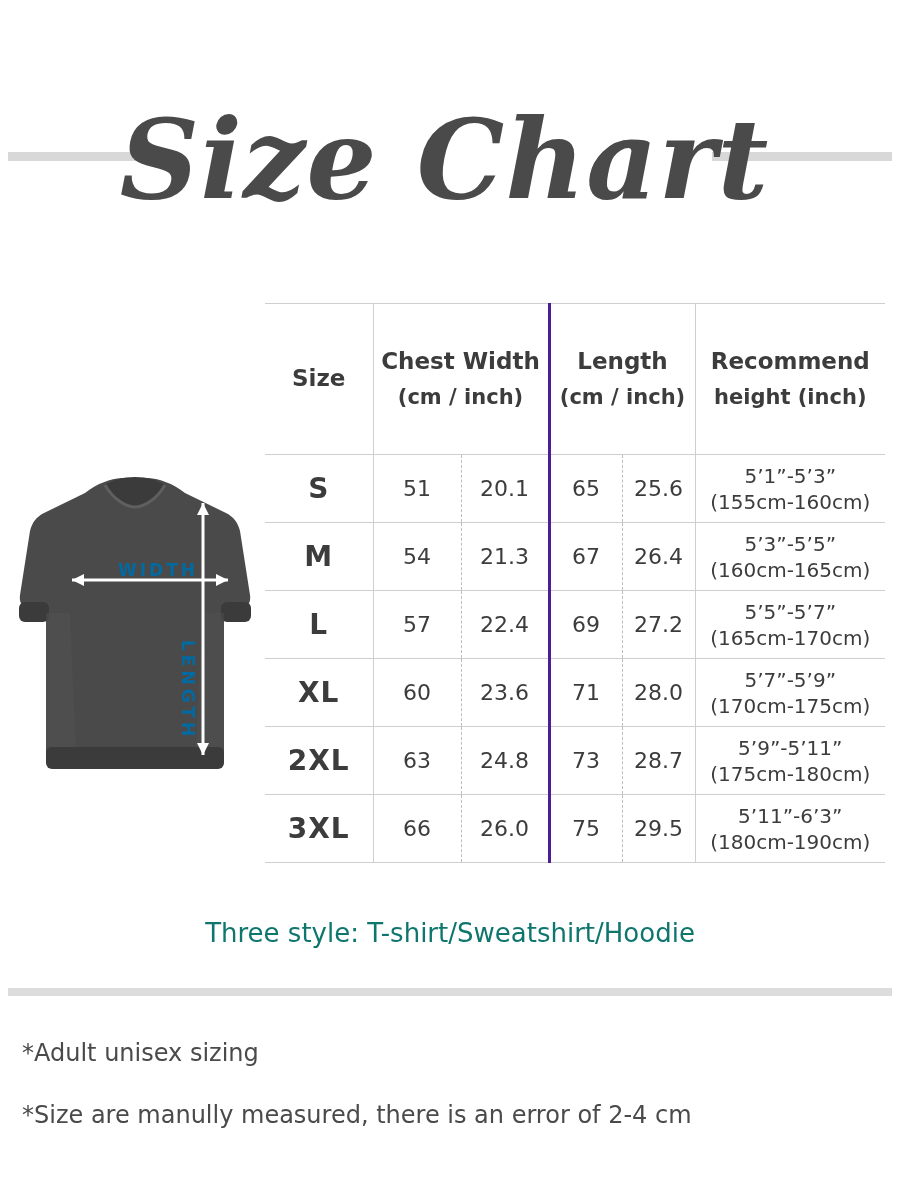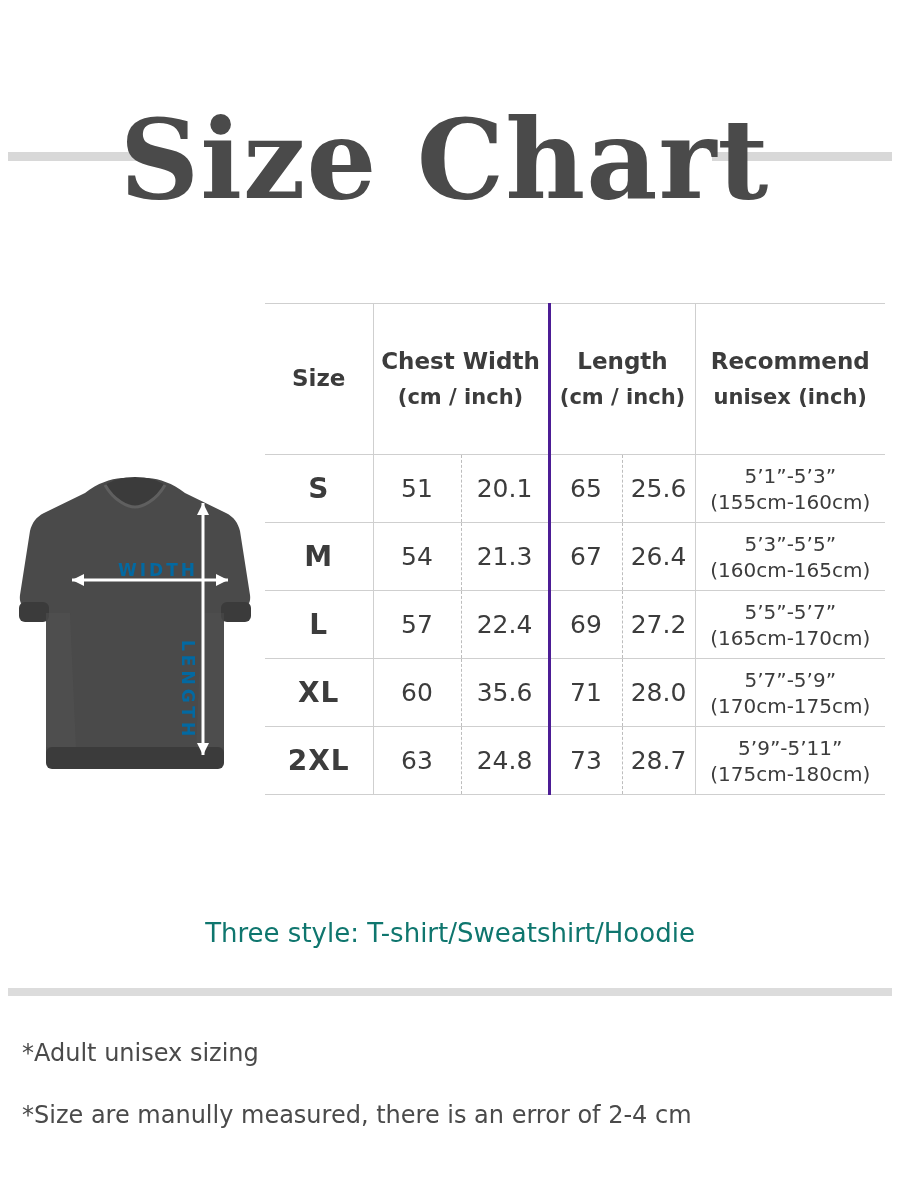--- a/index.html
+++ b/index.html
@@ -32,20 +32,21 @@
   }
   .title-rule.left  { left: 8px;  width: 160px; }
   .title-rule.right { right: 8px; width: 180px; }
   .chart-title {
     position: absolute;
     top: 0;
     left: 0;
     width: 889px;
     text-align: center;
     font-family: "DejaVu Serif", serif;
+    font-style: italic;
     font-weight: bold;
     font-size: 110px;
     line-height: 200px;
     letter-spacing: 1px;
     color: #4a4a4a;
   }
 
   
   .table-wrap {
     position: absolute;
@@ -82,21 +83,21 @@
     line-height: 1.35;
   }
   thead .hd-unit {
     display: block;
     font-size: 21px;
     font-weight: bold;
     margin-top: 6px;
   }
   tbody td {
     height: 67px;
-    font-size: 25px;
+    font-size: 22px;
   }
   tbody td.size-cell {
     font-size: 28px;
     font-weight: bold;
     letter-spacing: 1px;
   }
   tbody td.rec-cell {
     font-size: 20px;
     line-height: 1.3;
   }
@@ -222,21 +223,21 @@
         <th class="col-cw-cm" colspan="2" style="border-right:1px solid #cfcfcf;">
           <span>Chest Width</span>
           <span class="hd-unit">(cm / inch)</span>
         </th>
         <th class="col-len-cm" colspan="2" style="border-right:1px solid #cfcfcf;">
           <span>Length</span>
           <span class="hd-unit">(cm / inch)</span>
         </th>
         <th class="col-rec">
           <span>Recommend</span>
-          <span class="hd-unit">unisex (inch)</span>
+          <span class="hd-unit">height (inch)</span>
         </th>
       </tr>
     </thead>
     <tbody>
       <tr>
         <td class="col-size size-cell">S</td>
         <td class="col-cw-cm">51</td>
         <td class="col-cw-in">20.1</td>
         <td class="col-len-cm">65</td>
         <td class="col-len-in">25.6</td>
@@ -263,37 +264,48 @@
         <td class="col-len-cm">69</td>
         <td class="col-len-in">27.2</td>
         <td class="col-rec rec-cell">
           <span>5’5”-5’7”</span>
           <span class="rec-cm">(165cm-170cm)</span>
         </td>
       </tr>
       <tr>
         <td class="col-size size-cell">XL</td>
         <td class="col-cw-cm">60</td>
-        <td class="col-cw-in">35.6</td>
+        <td class="col-cw-in">23.6</td>
         <td class="col-len-cm">71</td>
         <td class="col-len-in">28.0</td>
         <td class="col-rec rec-cell">
           <span>5’7”-5’9”</span>
           <span class="rec-cm">(170cm-175cm)</span>
         </td>
       </tr>
       <tr>
         <td class="col-size size-cell">2XL</td>
         <td class="col-cw-cm">63</td>
         <td class="col-cw-in">24.8</td>
         <td class="col-len-cm">73</td>
         <td class="col-len-in">28.7</td>
         <td class="col-rec rec-cell">
           <span>5’9”-5’11”</span>
           <span class="rec-cm">(175cm-180cm)</span>
+        </td>
+      </tr>
+      <tr>
+        <td class="col-size size-cell">3XL</td>
+        <td class="col-cw-cm">66</td>
+        <td class="col-cw-in">26.0</td>
+        <td class="col-len-cm">75</td>
+        <td class="col-len-in">29.5</td>
+        <td class="col-rec rec-cell">
+          <span>5’11”-6’3”</span>
+          <span class="rec-cm">(180cm-190cm)</span>
         </td>
       </tr>
     </tbody>
   </table>
 </div>
 
 <div class="style-line">Three style: T-shirt/Sweatshirt/Hoodie</div>
 <div class="bottom-rule"></div>
 <div class="notes">
   <div class="note">*Adult unisex sizing</div>

